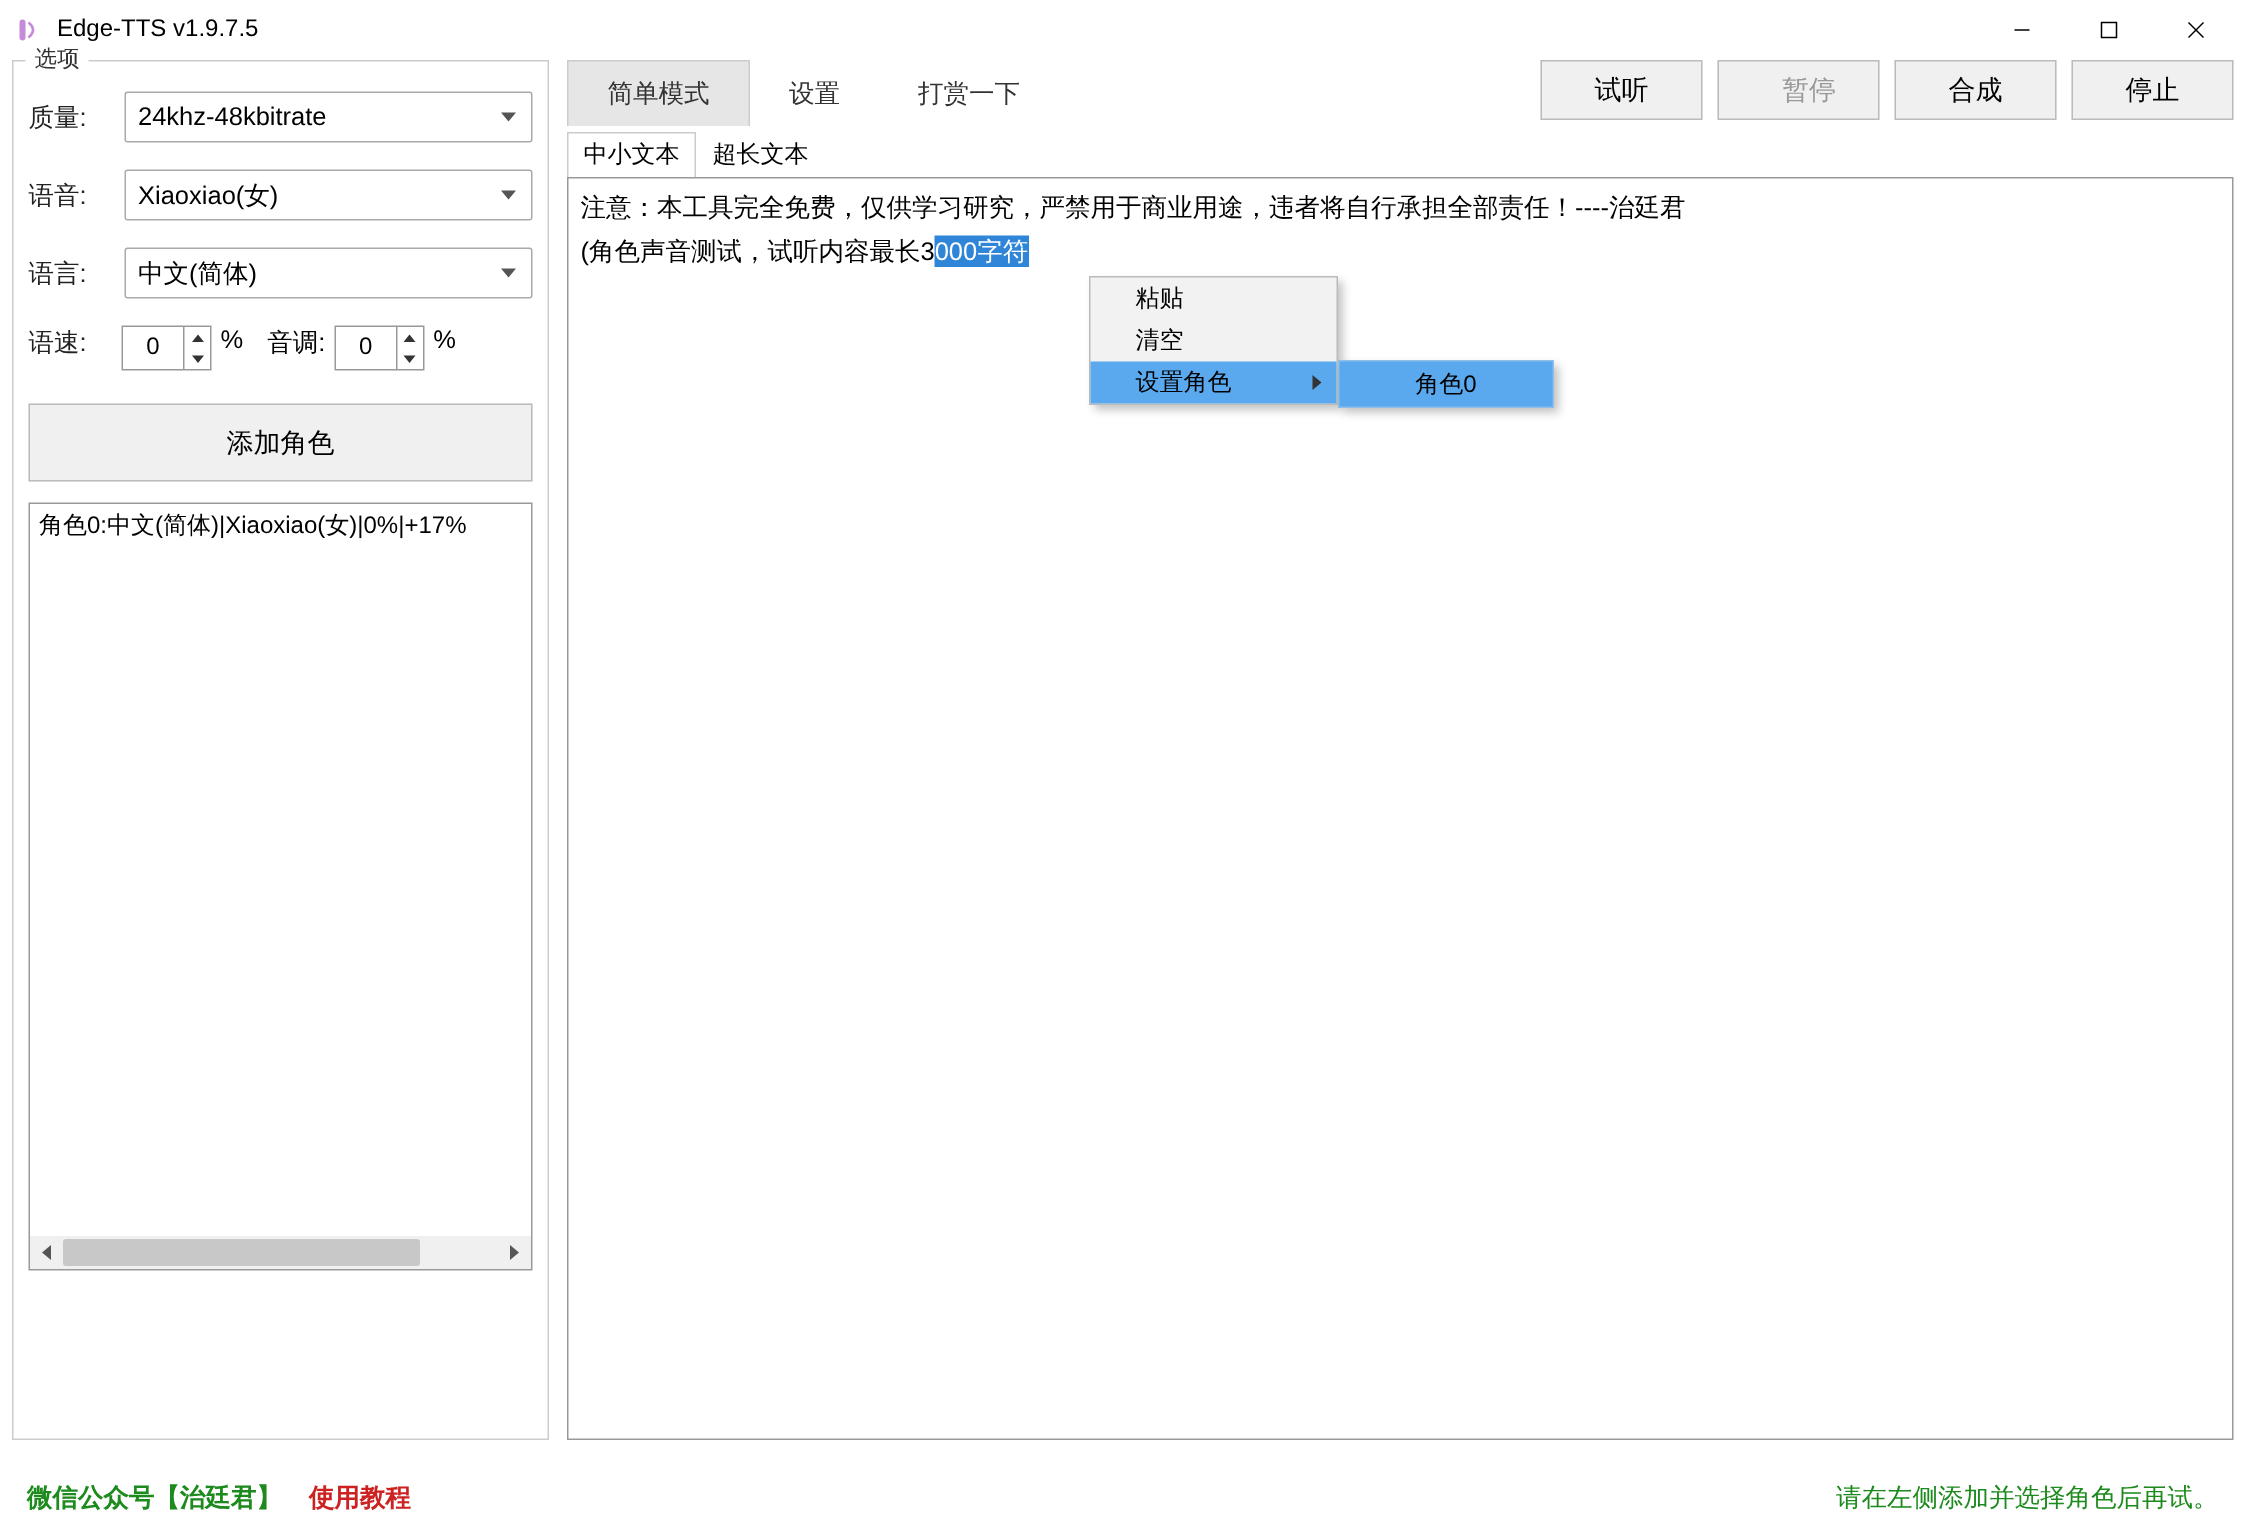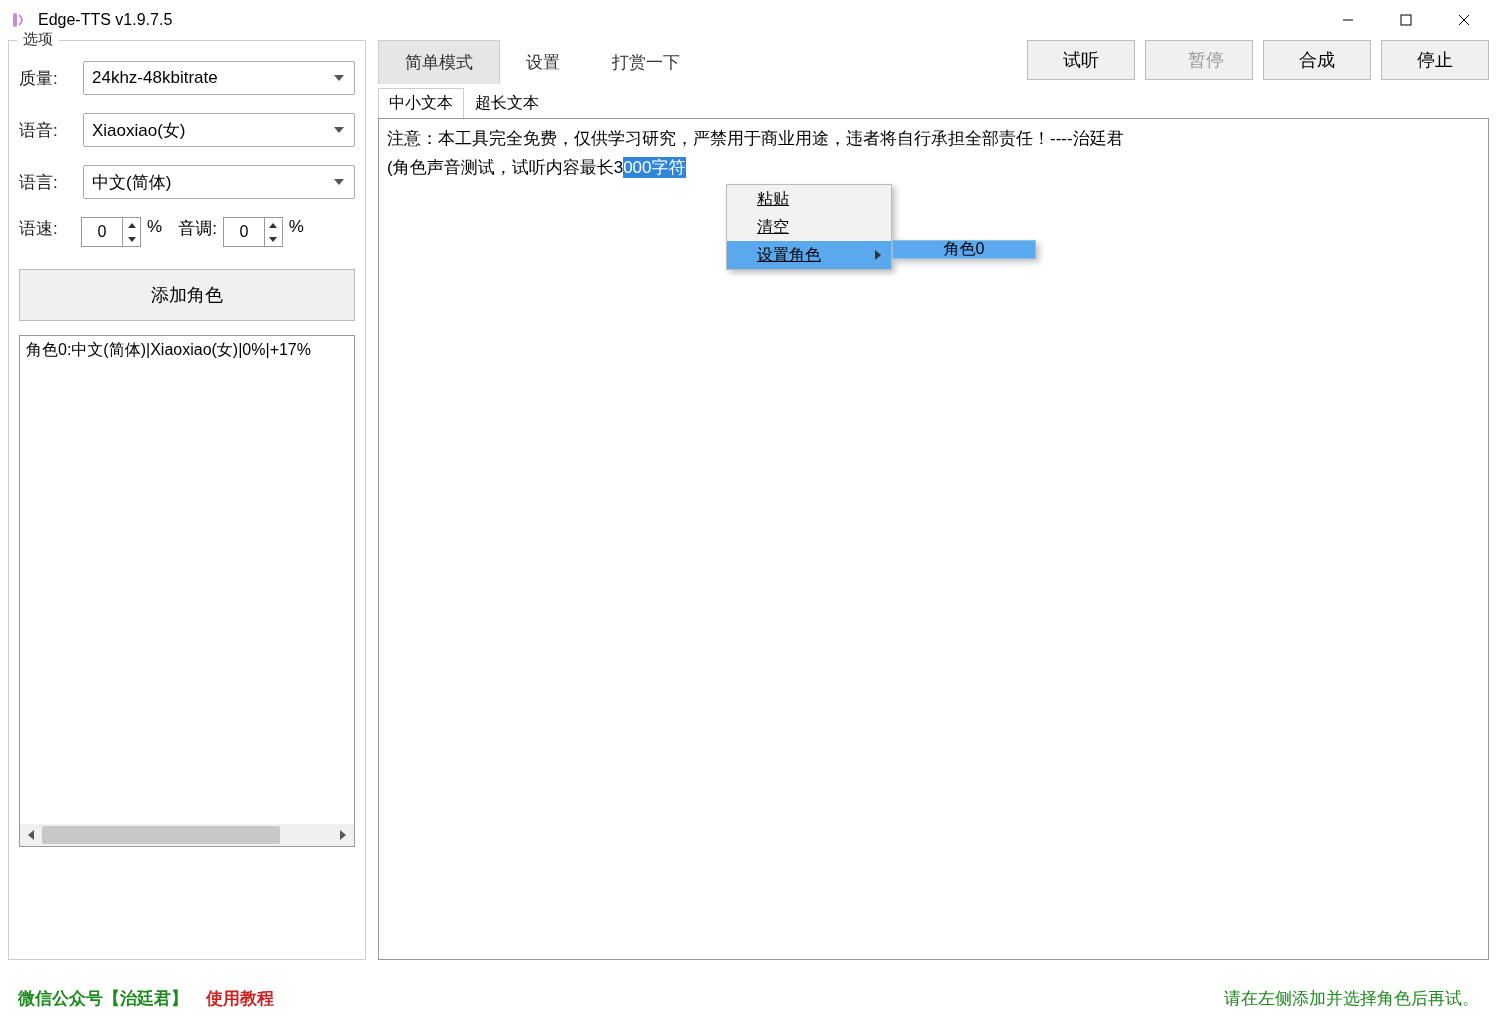--- a/index.html
+++ b/index.html
@@ -181,32 +181,32 @@
   background: #2f86d9; color: #fff; padding: 1px 0;
 }
 .context-menu {
   position: absolute; left: 726px; top: 184px;
   width: 166px; background: #f2f2f2; border: 1px solid #bbb;
   box-shadow: 3px 3px 6px rgba(0,0,0,0.25);
   z-index: 10;
 }
 .ctx-item {
   height: 28px; display: flex; align-items: center;
-  padding: 0 14px 0 30px; font-size: 16px; position: relative; text-decoration: underline;
+  padding: 0 14px 0 30px; font-size: 16px; position: relative;
 }
 .ctx-item.hover { background: #5aa9ef; }
 .ctx-item .arrow {
   position: absolute; right: 10px; top: 50%; transform: translateY(-50%);
   width: 0; height: 0;
   border-top: 5px solid transparent; border-bottom: 5px solid transparent;
   border-left: 6px solid #333;
 }
 .submenu {
   position: absolute; left: 892px; top: 240px;
-  width: 144px; height: 19px;
+  width: 144px; height: 32px;
   background: #5aa9ef; border: 1px solid #8fbfe8;
   box-shadow: 3px 3px 6px rgba(0,0,0,0.25);
   display: flex; align-items: center; justify-content: center;
   font-size: 16px; z-index: 11;
 }
 .footer {
   position: absolute; bottom: 0; left: 0; right: 0;
   height: 44px; display: flex; align-items: center;
   padding: 0 18px; font-size: 17px;
 }

